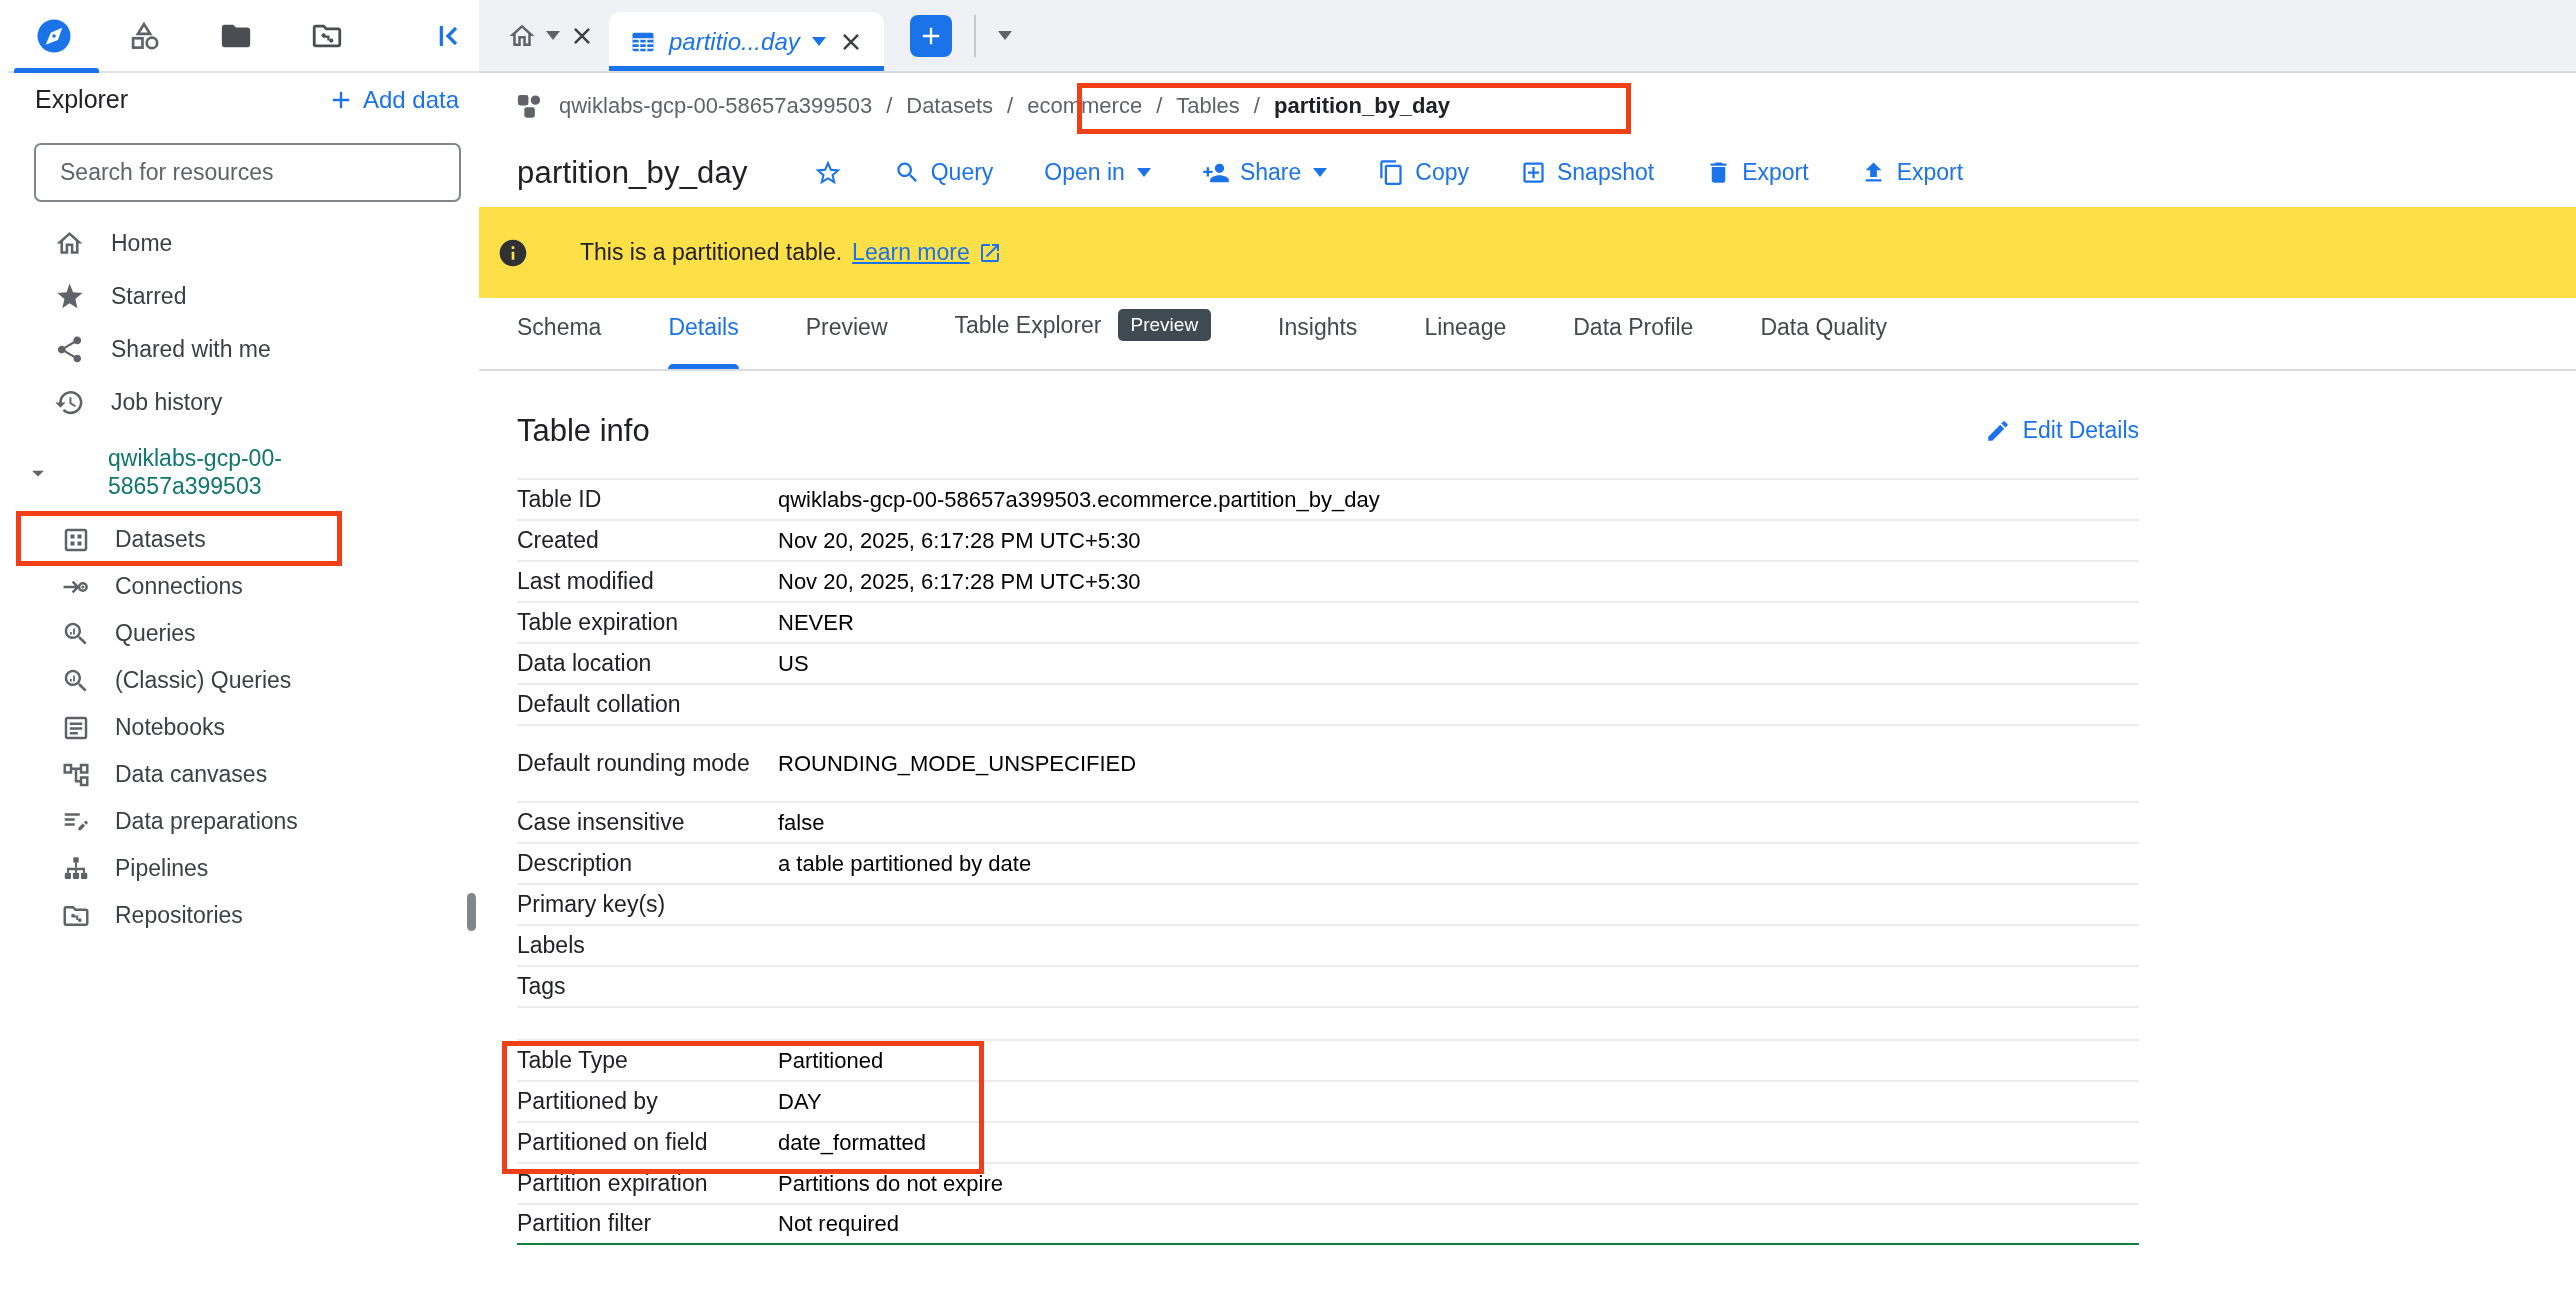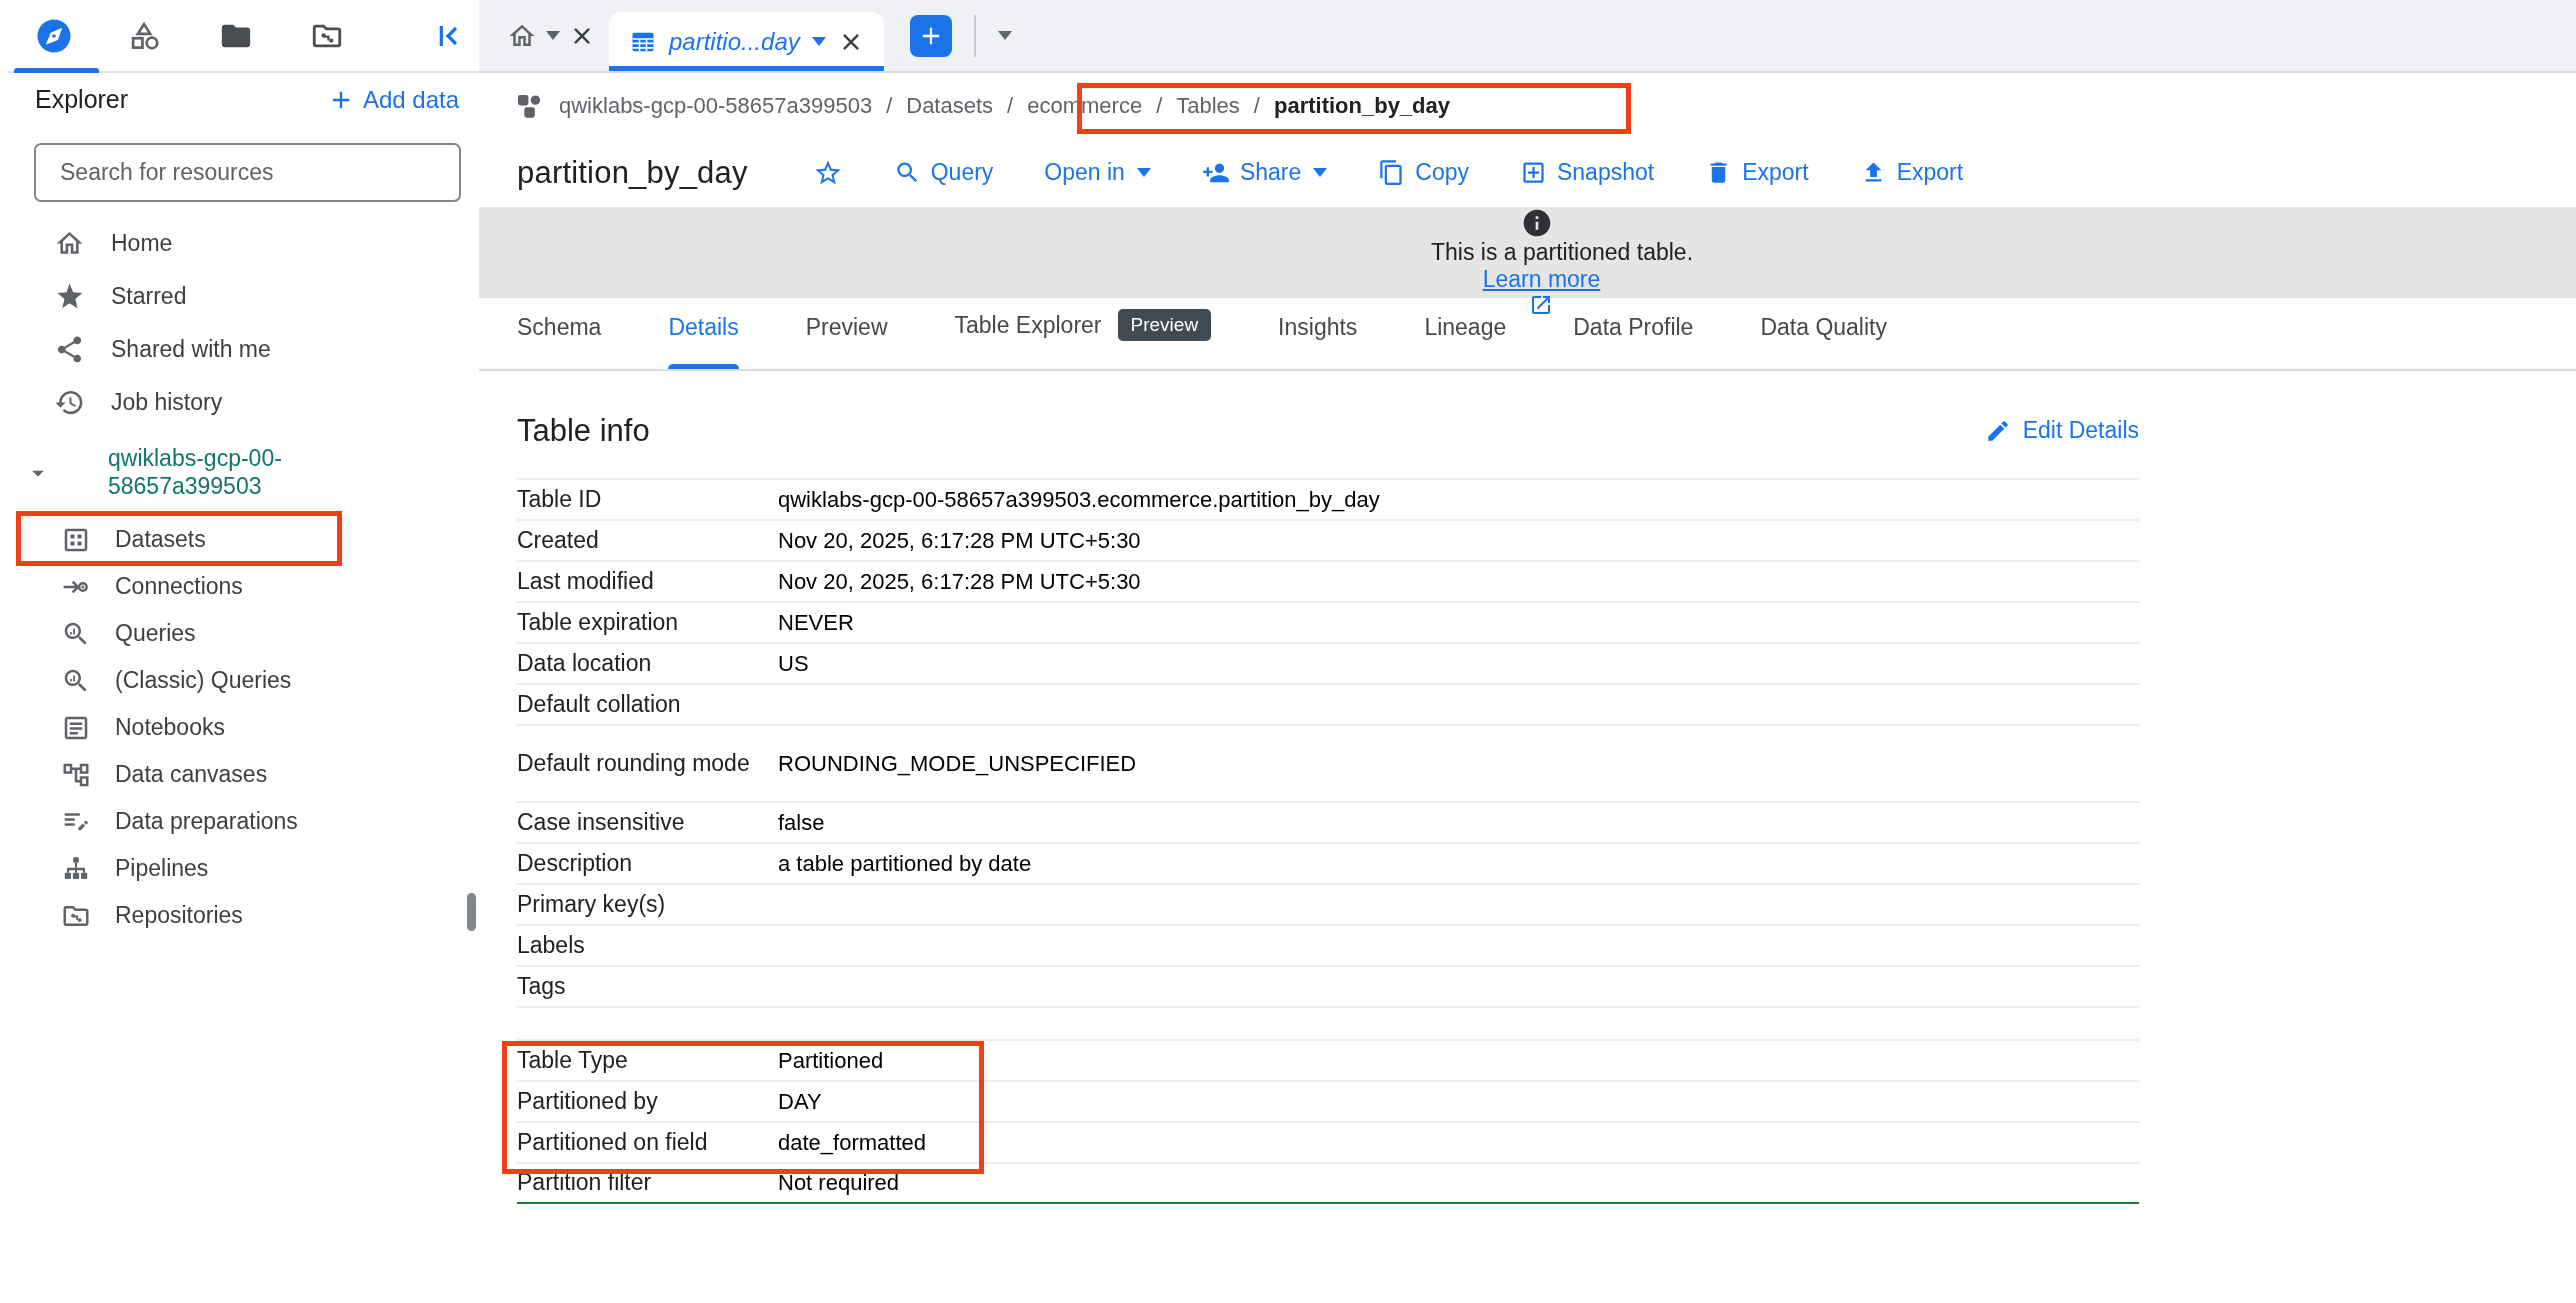--- a/index.html
+++ b/index.html
@@ -57,21 +57,21 @@
   .crumb-sep { margin:0 14px; color:#5f6368; }
   .crumb-last { color:#202124; font-weight:700; cursor:default; }
   .bq-proj-icon { margin-right:16px; }
 
   .title-row { height:69px; display:flex; align-items:center; padding-left:38px; }
   .page-title { font-size:31px; font-weight:500; color:#202124; letter-spacing:0.2px; }
   .actions { display:flex; align-items:center; margin-left:65px; gap:51px; }
   .action { display:flex; align-items:center; gap:10px; color:#1a73e8; font-size:23px; font-weight:500; cursor:pointer; }
   .action .caret-blue { width:0;height:0;border-left:7px solid transparent;border-right:7px solid transparent;border-top:9px solid #1a73e8; margin-left:2px; }
 
-  .banner { height:91px; background:#e5e5e5; display:flex; align-items:center; padding-left:18px; font-size:23px; color:#202124;flex-direction:column; }
+  .banner { height:91px; background:#fde047; display:flex; align-items:center; padding-left:18px; font-size:23px; color:#202124; }
   .banner-text { margin-left:51px; }
   .banner-link { color:#1a73e8; text-decoration:underline; margin-left:10px; cursor:pointer; }
   .banner .ext { display:inline-block; vertical-align:-3px; margin-left:6px; }
 
   .content-tabs { height:73px; display:flex; align-items:flex-end; padding-left:38px; gap:67px; border-bottom:2px solid #dadce0; }
   .ctab { padding-bottom:28px; font-size:23px; font-weight:500; color:#45494d; position:relative; cursor:pointer; white-space:nowrap; display:flex; align-items:center; }
   .ctab.active { color:#1a73e8; }
   .ctab.active::after { content:""; position:absolute; left:0; right:0; bottom:0; height:5px; background:#1a73e8; border-radius:5px 5px 0 0; }
   .tab-badge { background:#3f4a52; color:#fff; font-size:19px; font-weight:400; padding:5px 13px; border-radius:5px; margin-left:16px; }
 
@@ -549,20 +549,24 @@
       </div>
     <div class="irow">
         <span class="lbl">Partitioned by</span>
         <span class="val">DAY</span>
       </div>
     <div class="irow">
         <span class="lbl">Partitioned on field</span>
         <span class="val">date_formatted</span>
       </div>
     <div class="irow">
+        <span class="lbl">Partition expiration</span>
+        <span class="val">Partitions do not expire</span>
+      </div>
+    <div class="irow">
         <span class="lbl">Partition filter</span>
         <span class="val">Not required</span>
       </div>
   </div>
 
   <div class="redbox" style="left:598px; top:83px; width:554px; height:51px;"></div>
 
   <div class="redbox" style="left:23px; top:1041px; width:482px; height:133px;"></div>
 </div>
 

